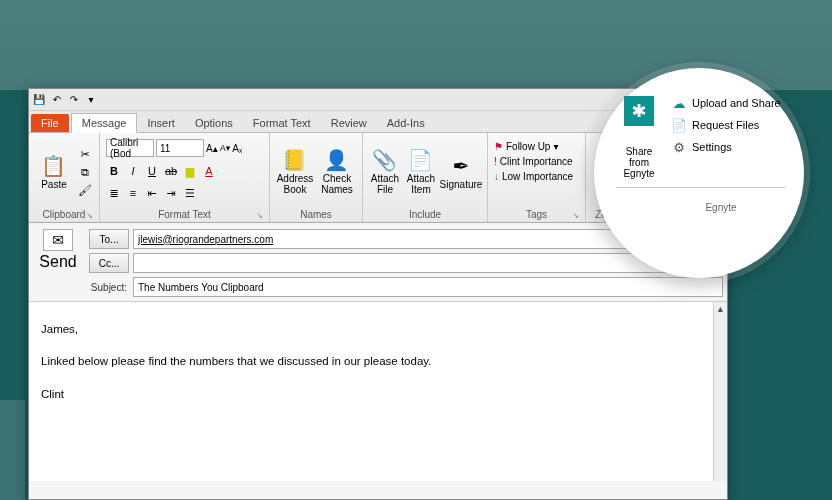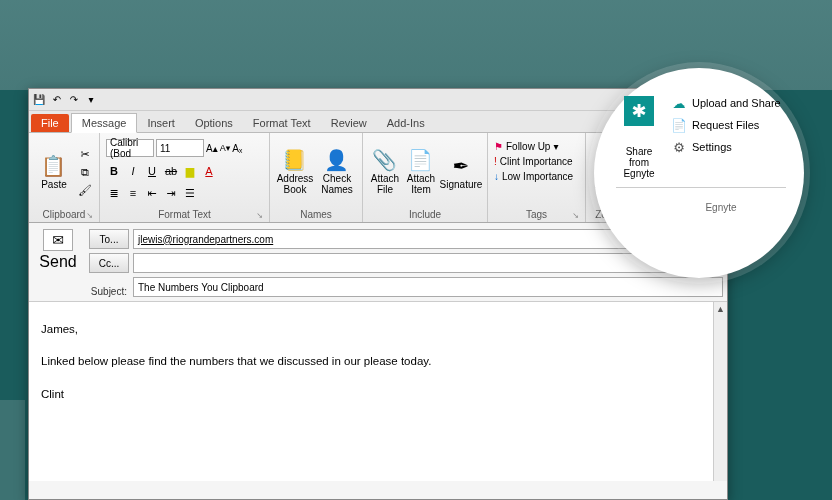--- a/index.html
+++ b/index.html
@@ -41,21 +41,21 @@
 .fmt-row span { width: 16px; height: 16px; display: flex; align-items: center; justify-content: center; font-size: 11px; }
 
 .tag-row { display: flex; align-items: center; gap: 3px; font-size: 10px; white-space: nowrap; }
 .flag { color: #d05; }
 
 
 .compose-hdr { display: flex; background: #f5f5f5; padding: 6px 4px 4px 4px; gap: 6px; }
 .sendcol { width: 50px; display: flex; flex-direction: column; align-items: center; gap: 2px; }
 .send-ic { width: 30px; height: 22px; background: #fff; border: 1px solid #aaa; display: flex; align-items: center; justify-content: center; font-size: 14px; }
 .fieldcol { flex: 1; display: flex; flex-direction: column; gap: 4px; }
-.fieldrow { display: flex; align-items: flex-end; gap: 4px; }
+.fieldrow { display: flex; align-items: center; gap: 4px; }
 .fieldbtn { width: 40px; height: 20px; border: 1px solid #aaa; background: linear-gradient(#fafafa,#e0e0e0); font-size: 10px; display: flex; align-items: center; justify-content: center; }
 .fieldlbl { width: 40px; font-size: 10px; color: #333; text-align: right; padding-right: 2px; }
 .fieldinput { flex: 1; height: 20px; border: 1px solid #aaa; background: #fff; padding: 4px 4px; font-size: 10px; display: flex; align-items: center; }
 .fieldinput .addr { text-decoration: underline; color: #000; }
 
 .body-area { background: #fff; border-top: 1px solid #ccc; padding: 18px 12px; font-size: 11.5px; line-height: 1.6; height: 180px; position: relative; }
 .body-area p { margin-bottom: 14px; }
 .scroll-gutter { position: absolute; right: 0; top: 0; bottom: 0; width: 14px; background: #eee; border-left: 1px solid #ccc; }
 .scroll-gutter .arrow { height: 14px; font-size: 9px; display: flex; align-items: center; justify-content: center; color: #555; }
 

